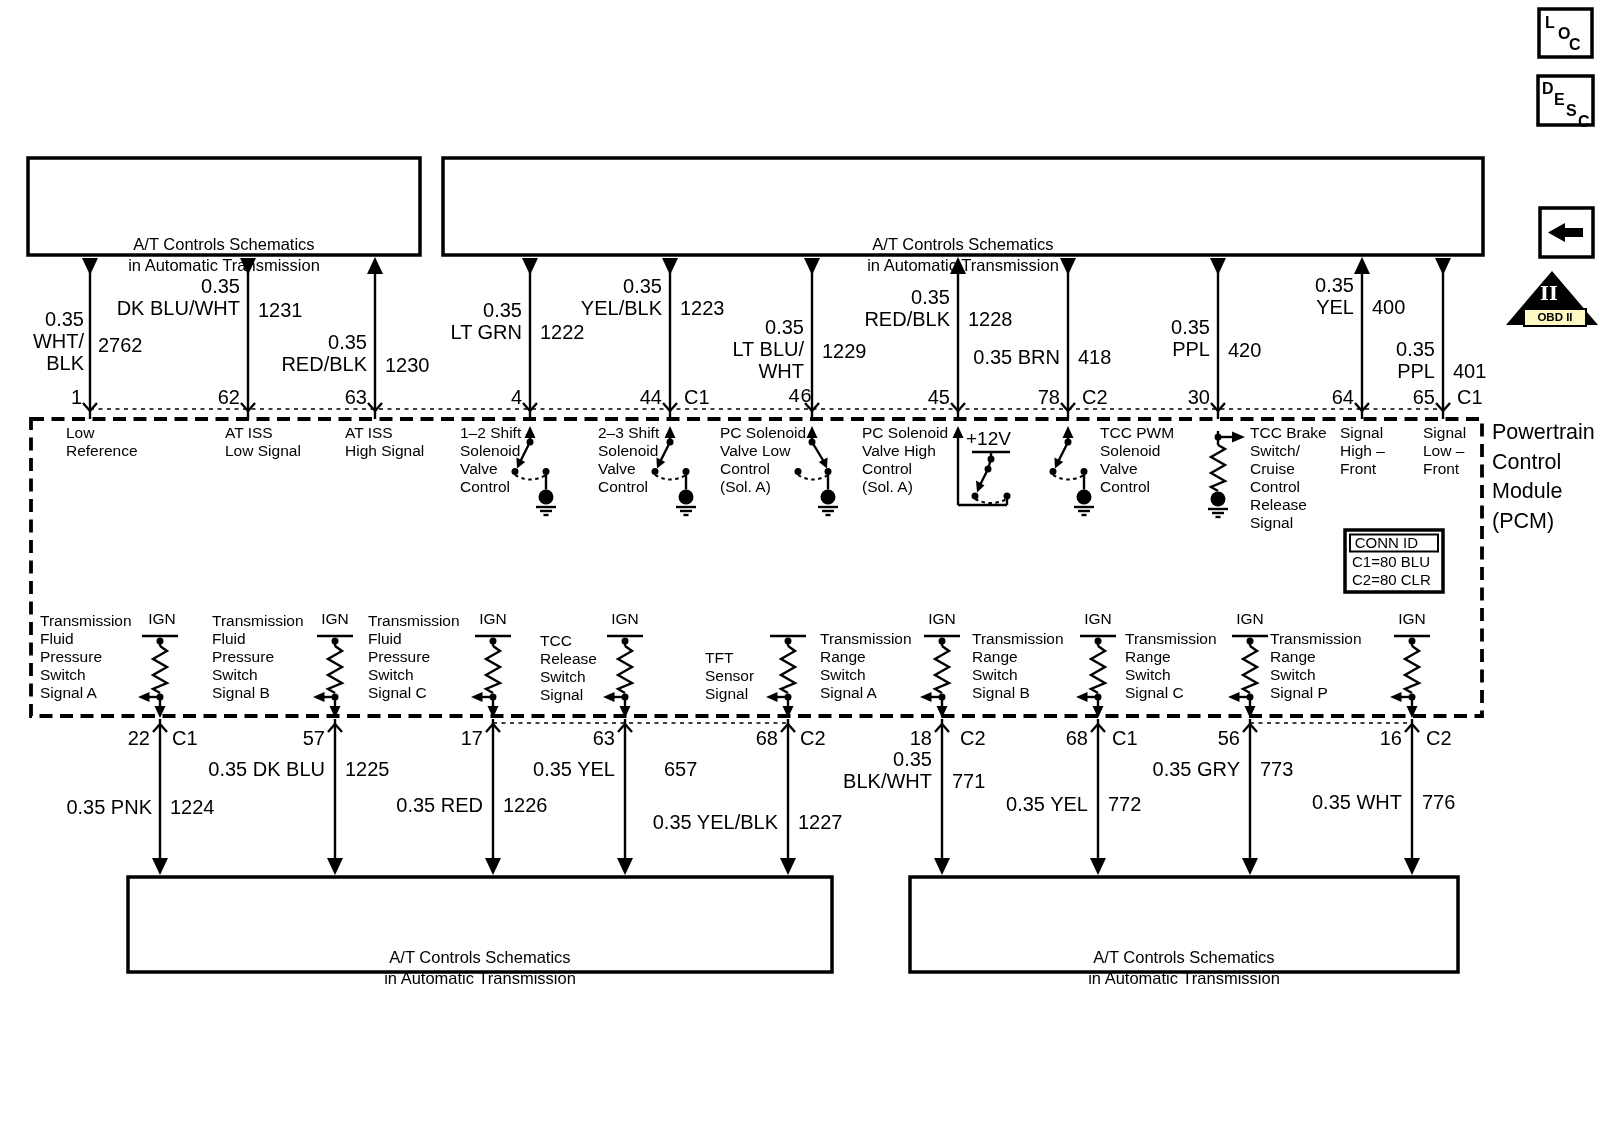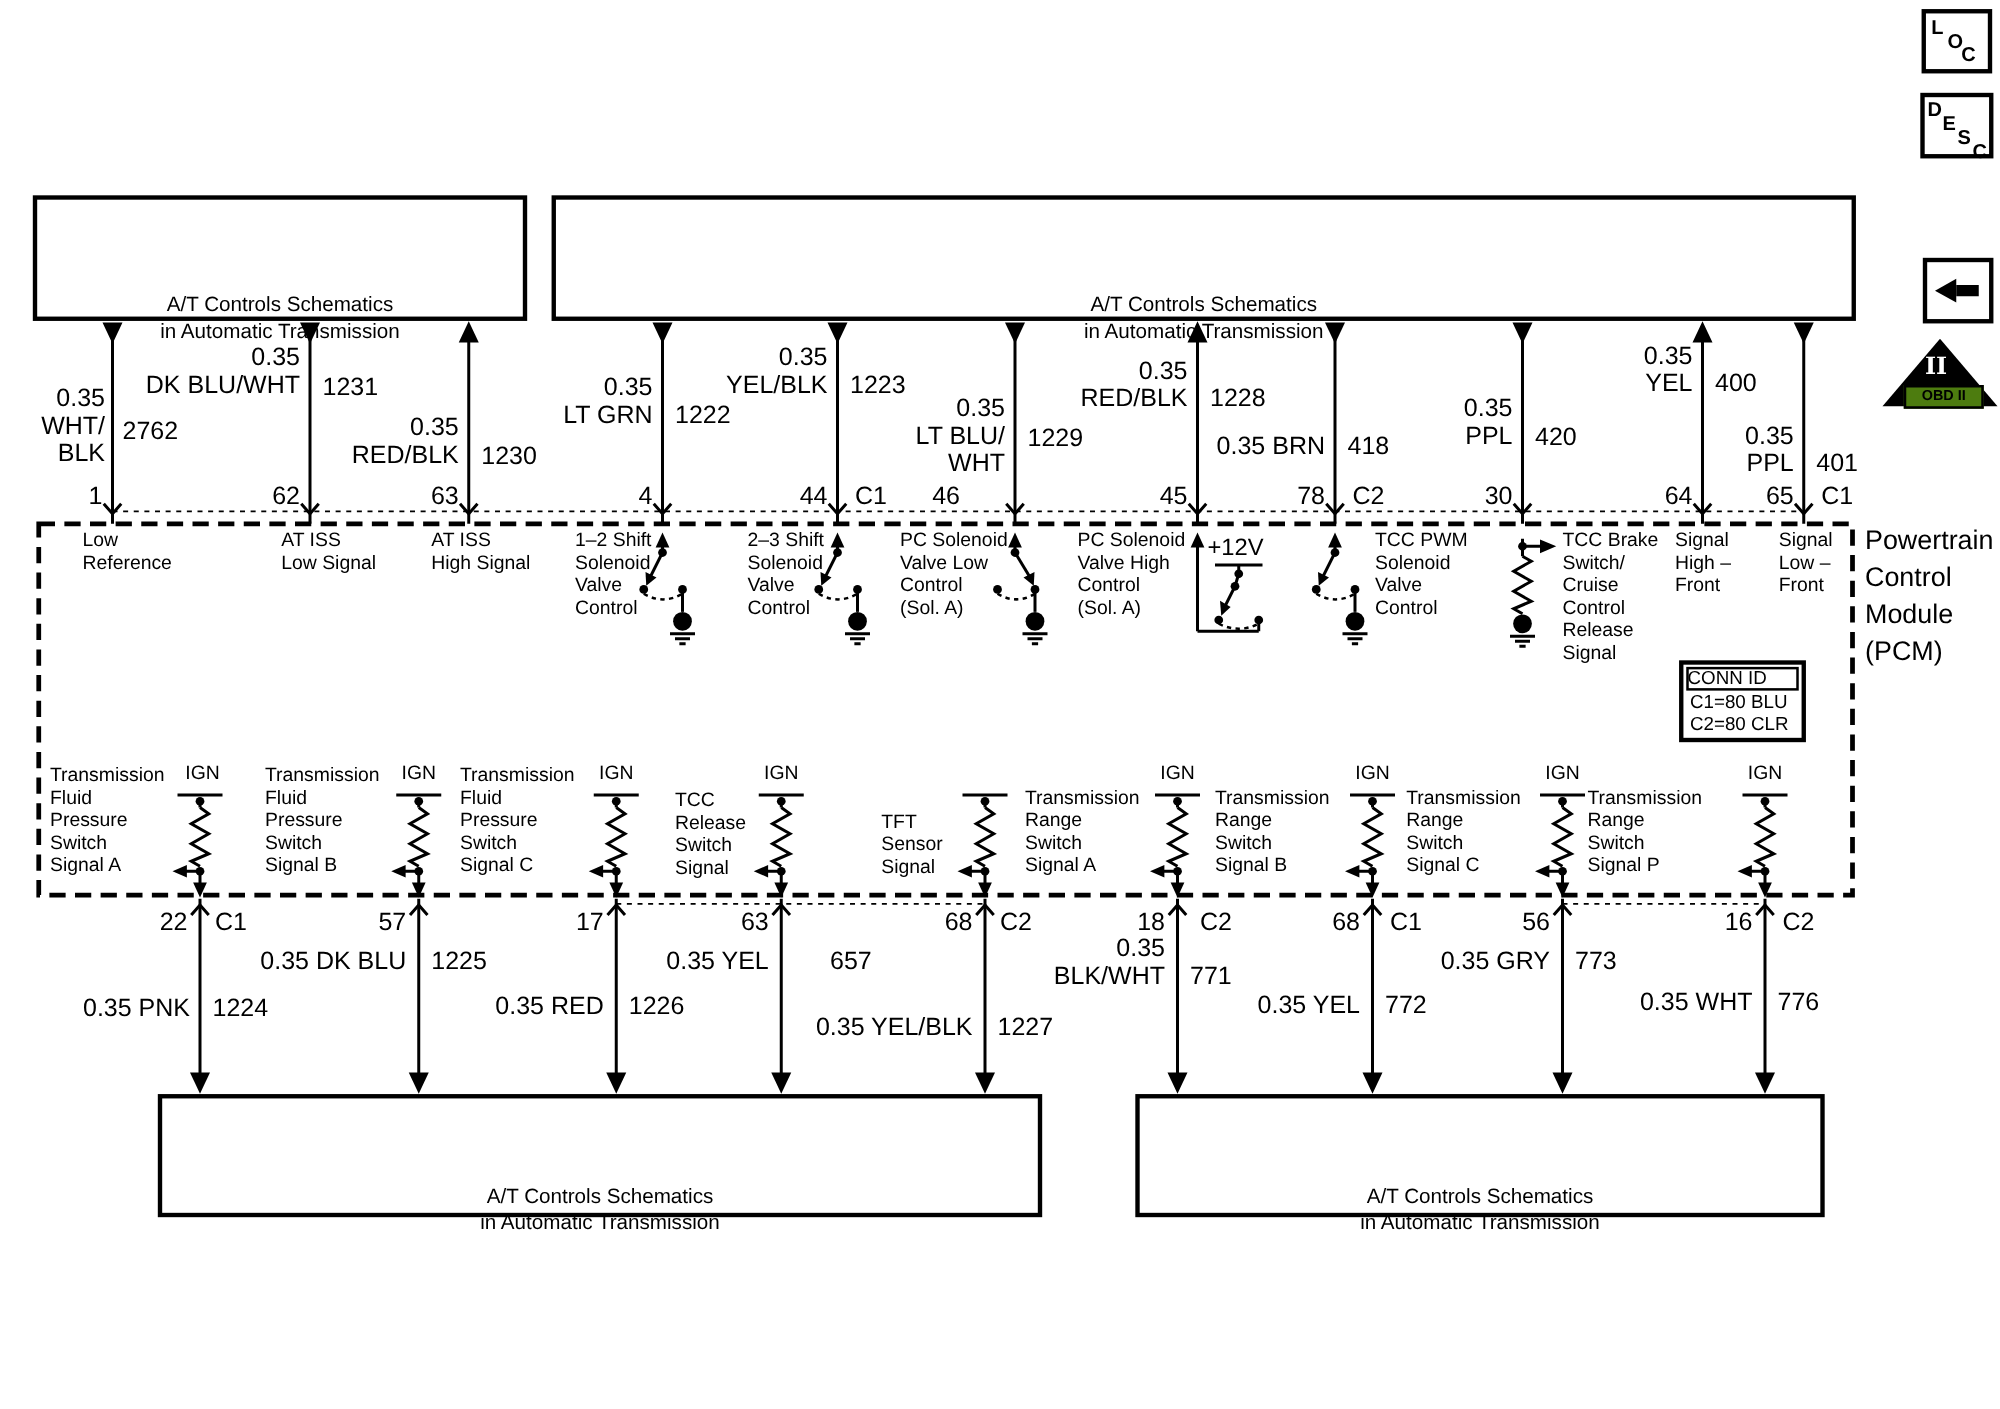--- a/index.html
+++ b/index.html
@@ -18,21 +18,21 @@
   .pin{font-size:20px;}
   .wl{font-size:20px;line-height:22px;}
   .ra{text-align:right;}
   .sig{font-size:15.5px;line-height:18px;}
   .ttl{font-size:16.5px;line-height:21px;text-align:center;margin-top:48px;}
   .pcm{font-size:21.5px;line-height:29.5px;}
   .conn{font-size:15px;text-align:center;}
   .v12{font-size:19px;}
   .corner{font-size:16px;font-weight:bold;}
   .obdn{font-family:"DejaVu Serif",serif;font-weight:bold;font-size:19px;color:#fff;text-align:left;}
-  .obdl{background:#4d7c0f;border:2px solid #000;color:#000;font-size:11.5px;font-weight:bold;
+  .obdl{background:#fef9c3;border:2px solid #000;color:#000;font-size:11.5px;font-weight:bold;
         text-align:center;line-height:15px;}
 </style>
 </head>
 <body>
 
 <div id="stage">
 
 <svg id="lines" width="1600" height="1127">
   <defs>
     <g id="arrD">
@@ -231,21 +231,21 @@
 in Automatic Transmission</div>
 <div class="t ttl" style="left:128px;top:899px;width:704px;">A/T Controls Schematics
 in Automatic Transmission</div>
 <div class="t ttl" style="left:910px;top:899px;width:548px;">A/T Controls Schematics
 in Automatic Transmission</div>
 
 <div class="t pcm" style="left:1492px;top:418px;">Powertrain
 Control
 Module
 (PCM)</div>
-<div class="t conn" style="left:1350px;top:535px;width:68px;text-align:left;">CONN ID</div>
+<div class="t conn" style="left:1350px;top:535px;width:68px;text-align:right;">CONN ID</div>
 <div class="t conn" style="left:1352px;top:554px;">C1=80 BLU</div>
 <div class="t conn" style="left:1352px;top:572px;">C2=80 CLR</div>
 <div class="t v12" style="left:966px;top:428px;">+12V</div>
 
 <div class="t wl ra" style="right:1516px;top:308px;">0.35
 WHT/
 BLK</div>
 <div class="t wl" style="left:98px;top:334px;">2762</div>
 <div class="t wl ra" style="right:1360px;top:275px;">0.35
 DK BLU/WHT</div>
@@ -277,21 +277,21 @@
 <div class="t wl ra" style="right:165px;top:338px;">0.35
 PPL</div>
 <div class="t wl" style="left:1453px;top:360px;">401</div>
 
 <div class="t pin ra" style="right:1518px;top:386px;">1</div>
 <div class="t pin ra" style="right:1360px;top:386px;">62</div>
 <div class="t pin ra" style="right:1233px;top:386px;">63</div>
 <div class="t pin ra" style="right:1078px;top:386px;">4</div>
 <div class="t pin ra" style="right:938px;top:386px;">44</div>
 <div class="t pin" style="left:684px;top:386px;">C1</div>
-<div class="t pin ra" style="right:832px;top:386px;">46</div>
+<div class="t pin ra" style="right:788px;top:386px;font-family:Liberation Mono, monospace;">46</div>
 <div class="t pin ra" style="right:650px;top:386px;">45</div>
 <div class="t pin ra" style="right:540px;top:386px;">78</div>
 <div class="t pin" style="left:1082px;top:386px;">C2</div>
 <div class="t pin ra" style="right:390px;top:386px;">30</div>
 <div class="t pin ra" style="right:246px;top:386px;">64</div>
 <div class="t pin ra" style="right:165px;top:386px;">65</div>
 <div class="t pin" style="left:1457px;top:386px;">C1</div>
 
 <div class="t sig" style="left:66px;top:424px;">Low
 Reference</div>

